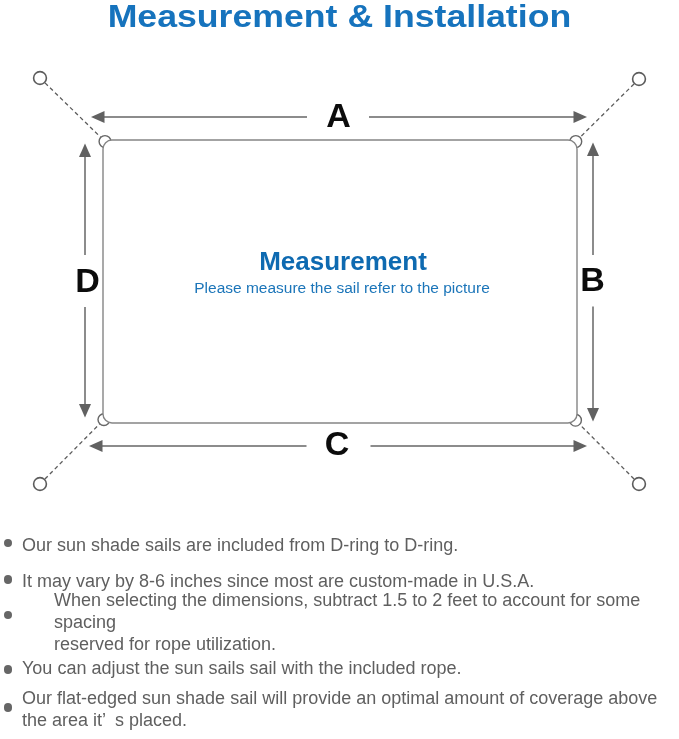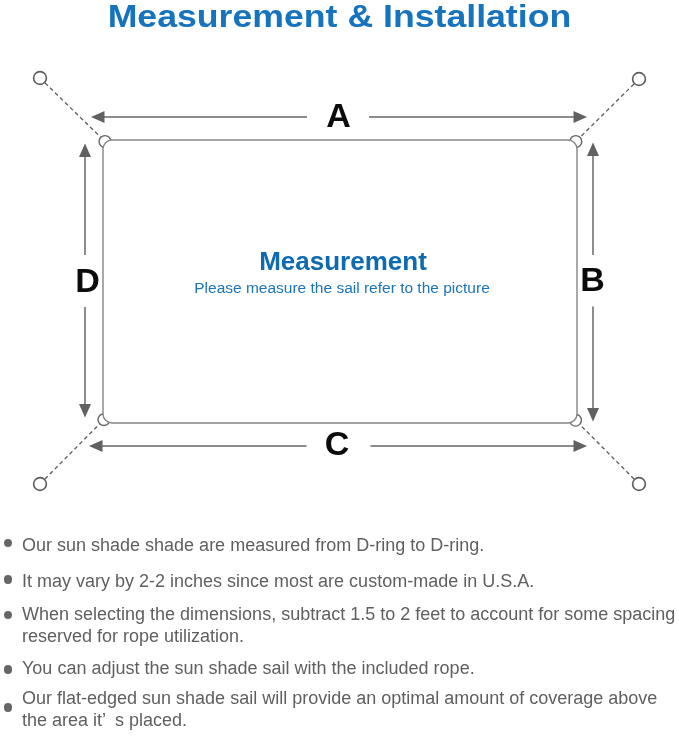--- a/index.html
+++ b/index.html
@@ -66,25 +66,25 @@
     <text x="592.5" y="290.5">B</text>
     <text x="337" y="455">C</text>
     <text x="87.5" y="291.5">D</text>
   </g>
 
   <text x="343" y="270" font-family="'Liberation Sans',sans-serif" font-weight="bold" font-size="26px" fill="#0e6ab1" text-anchor="middle">Measurement</text>
   <text x="342" y="292.5" font-family="'Liberation Sans',sans-serif" font-size="15.5px" fill="#1b75b9" text-anchor="middle">Please measure the sail refer to the picture</text>
 </svg>
 
 <div class="blt" style="top:538.75px;"></div>
-<div class="item" style="top:534.4px;">Our sun shade shade are measured from D-ring to D-ring.</div>
+<div class="item" style="top:534.4px;">Our sun shade sails are included from D-ring to D-ring.</div>
 
 <div class="blt" style="top:575.25px;"></div>
-<div class="item" style="top:569.7px;">It may vary by 2-2 inches since most are custom-made in U.S.A.</div>
+<div class="item" style="top:569.7px;">It may vary by 8-6 inches since most are custom-made in U.S.A.</div>
 
 <div class="blt" style="top:610.75px;"></div>
-<div class="item" style="top:603px;">When selecting the dimensions, subtract 1.5 to 2 feet to account for some spacing<br>reserved for rope utilization.</div>
+<div class="item" style="top:589px;margin-left:32px;">When selecting the dimensions, subtract 1.5 to 2 feet to account for some spacing<br>reserved for rope utilization.</div>
 
 <div class="blt" style="top:665.25px;"></div>
-<div class="item" style="top:656.8px;">You can adjust the sun shade sail with the included rope.</div>
+<div class="item" style="top:656.8px;">You can adjust the sun sails sail with the included rope.</div>
 
 <div class="blt" style="top:703.25px;"></div>
 <div class="item" style="top:687px;">Our flat-edged sun shade sail will provide an optimal amount of coverage above<br>the area it’ s placed.</div>
 
 </body></html>

